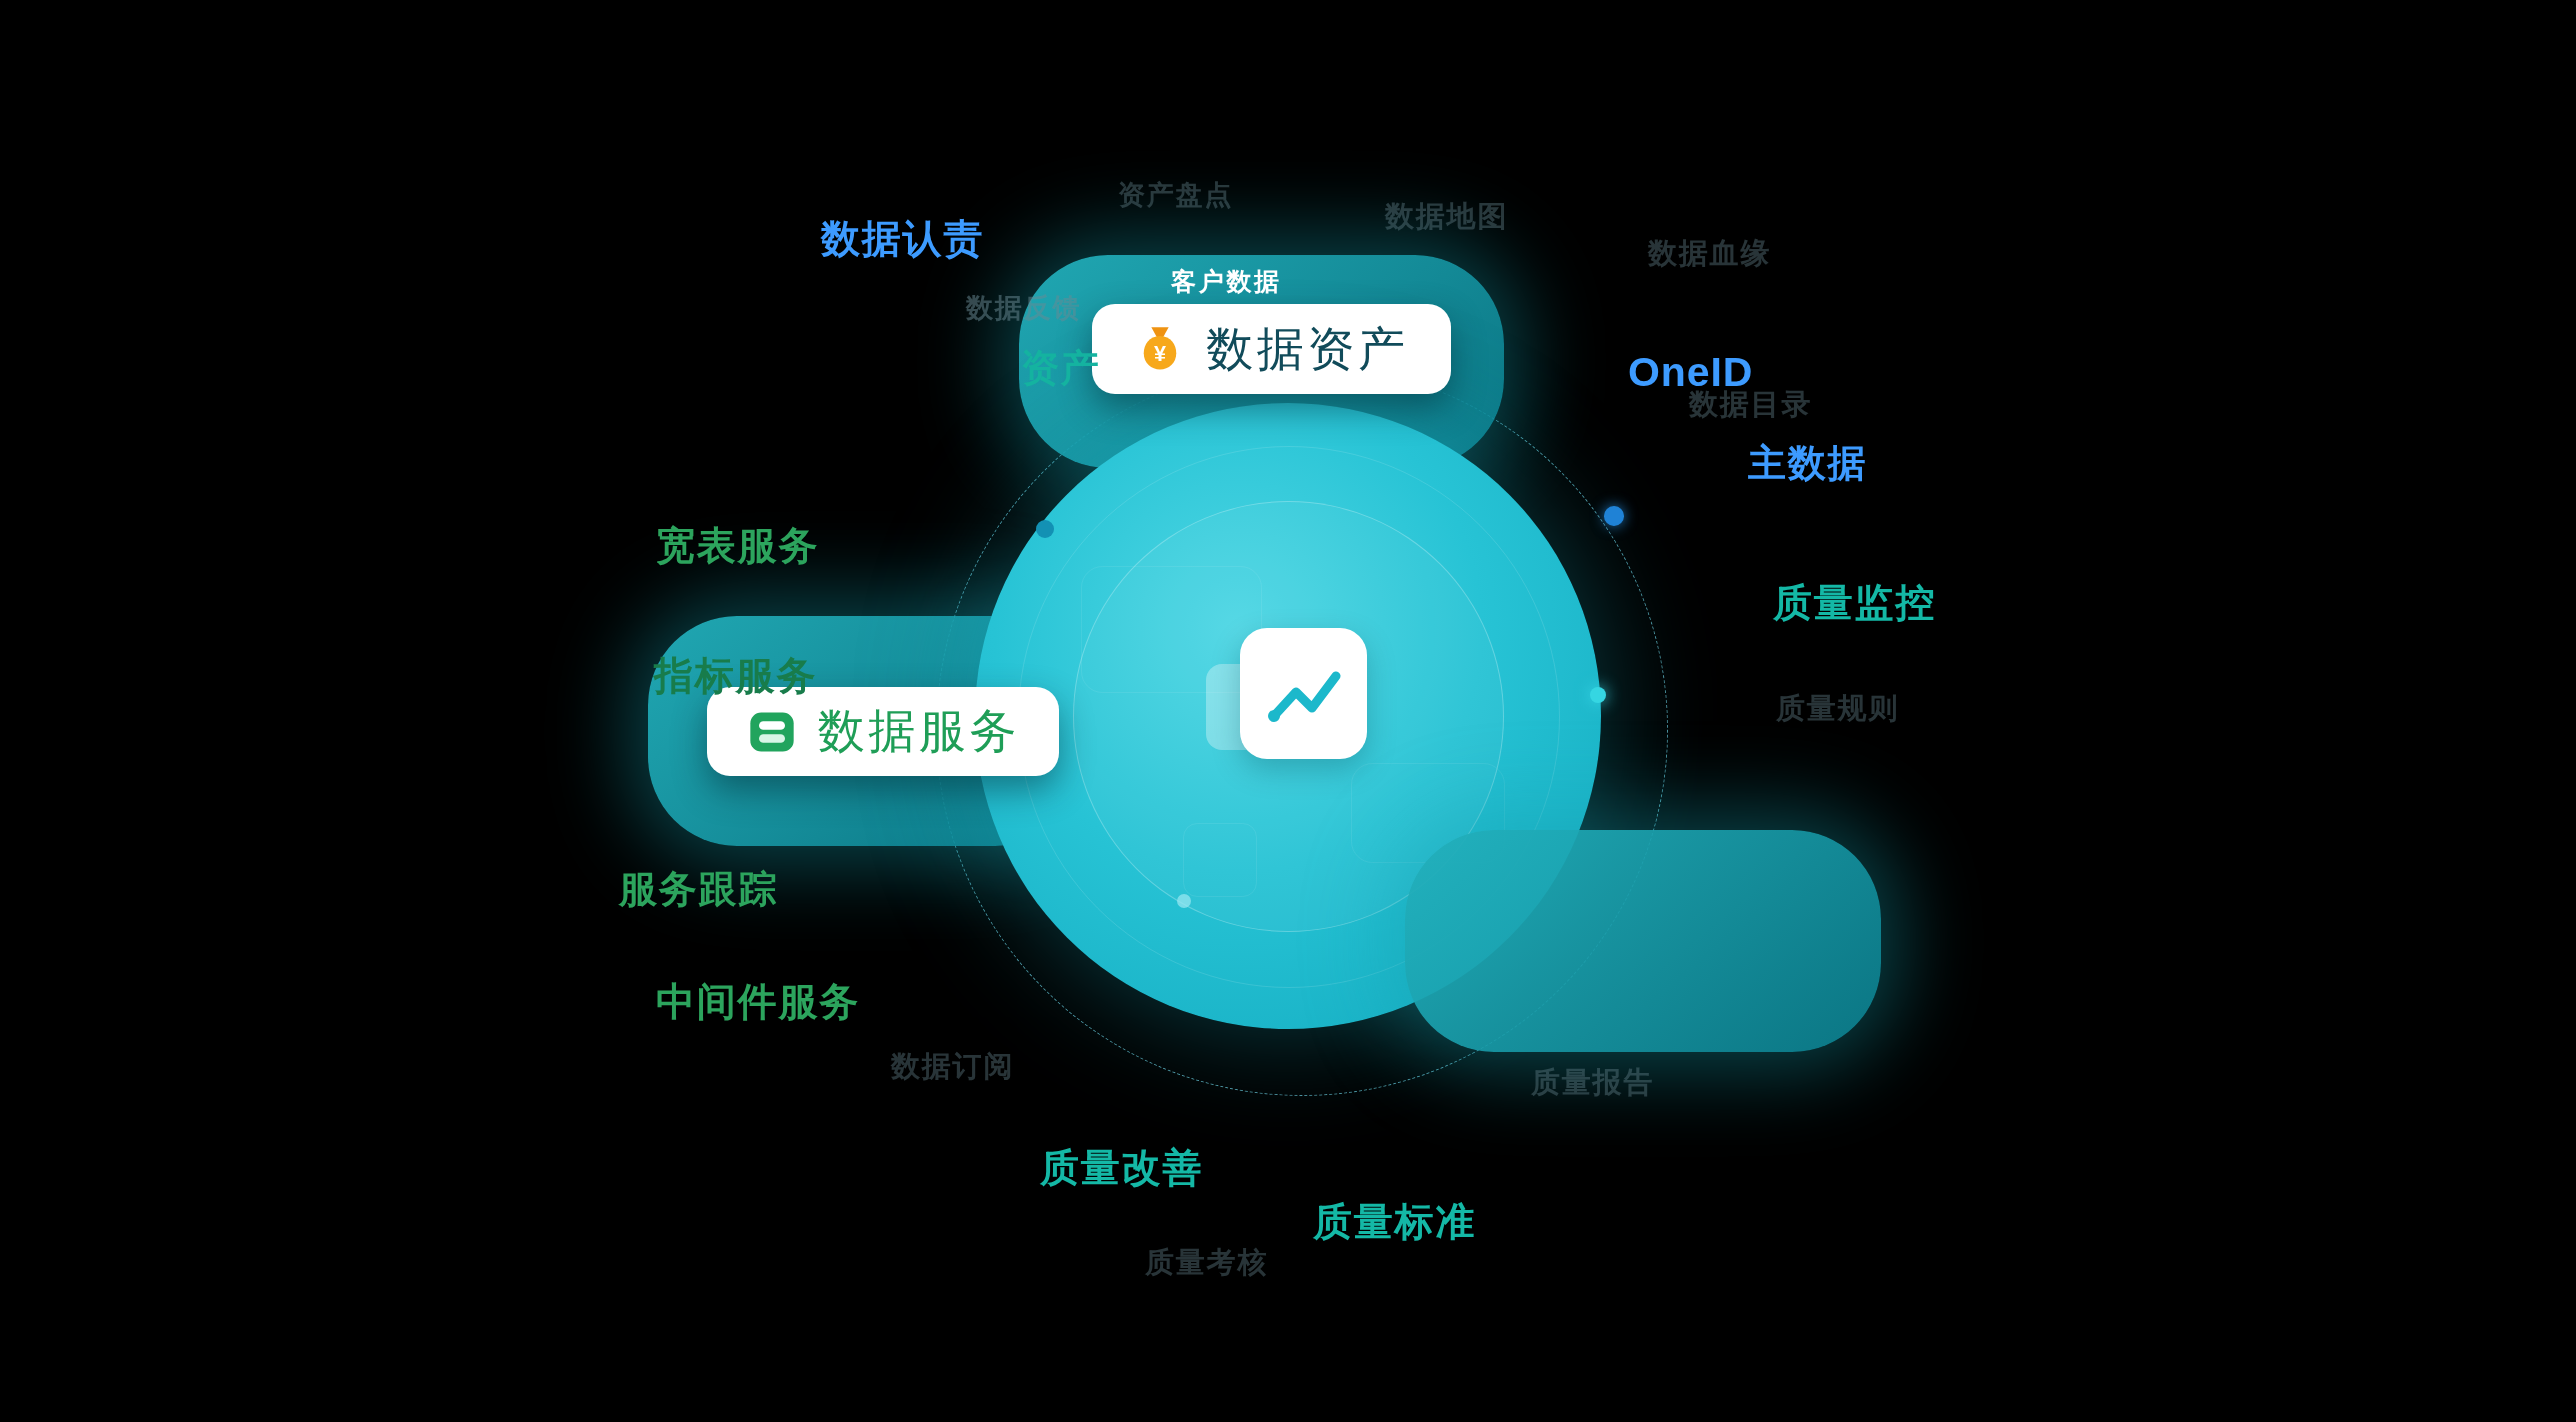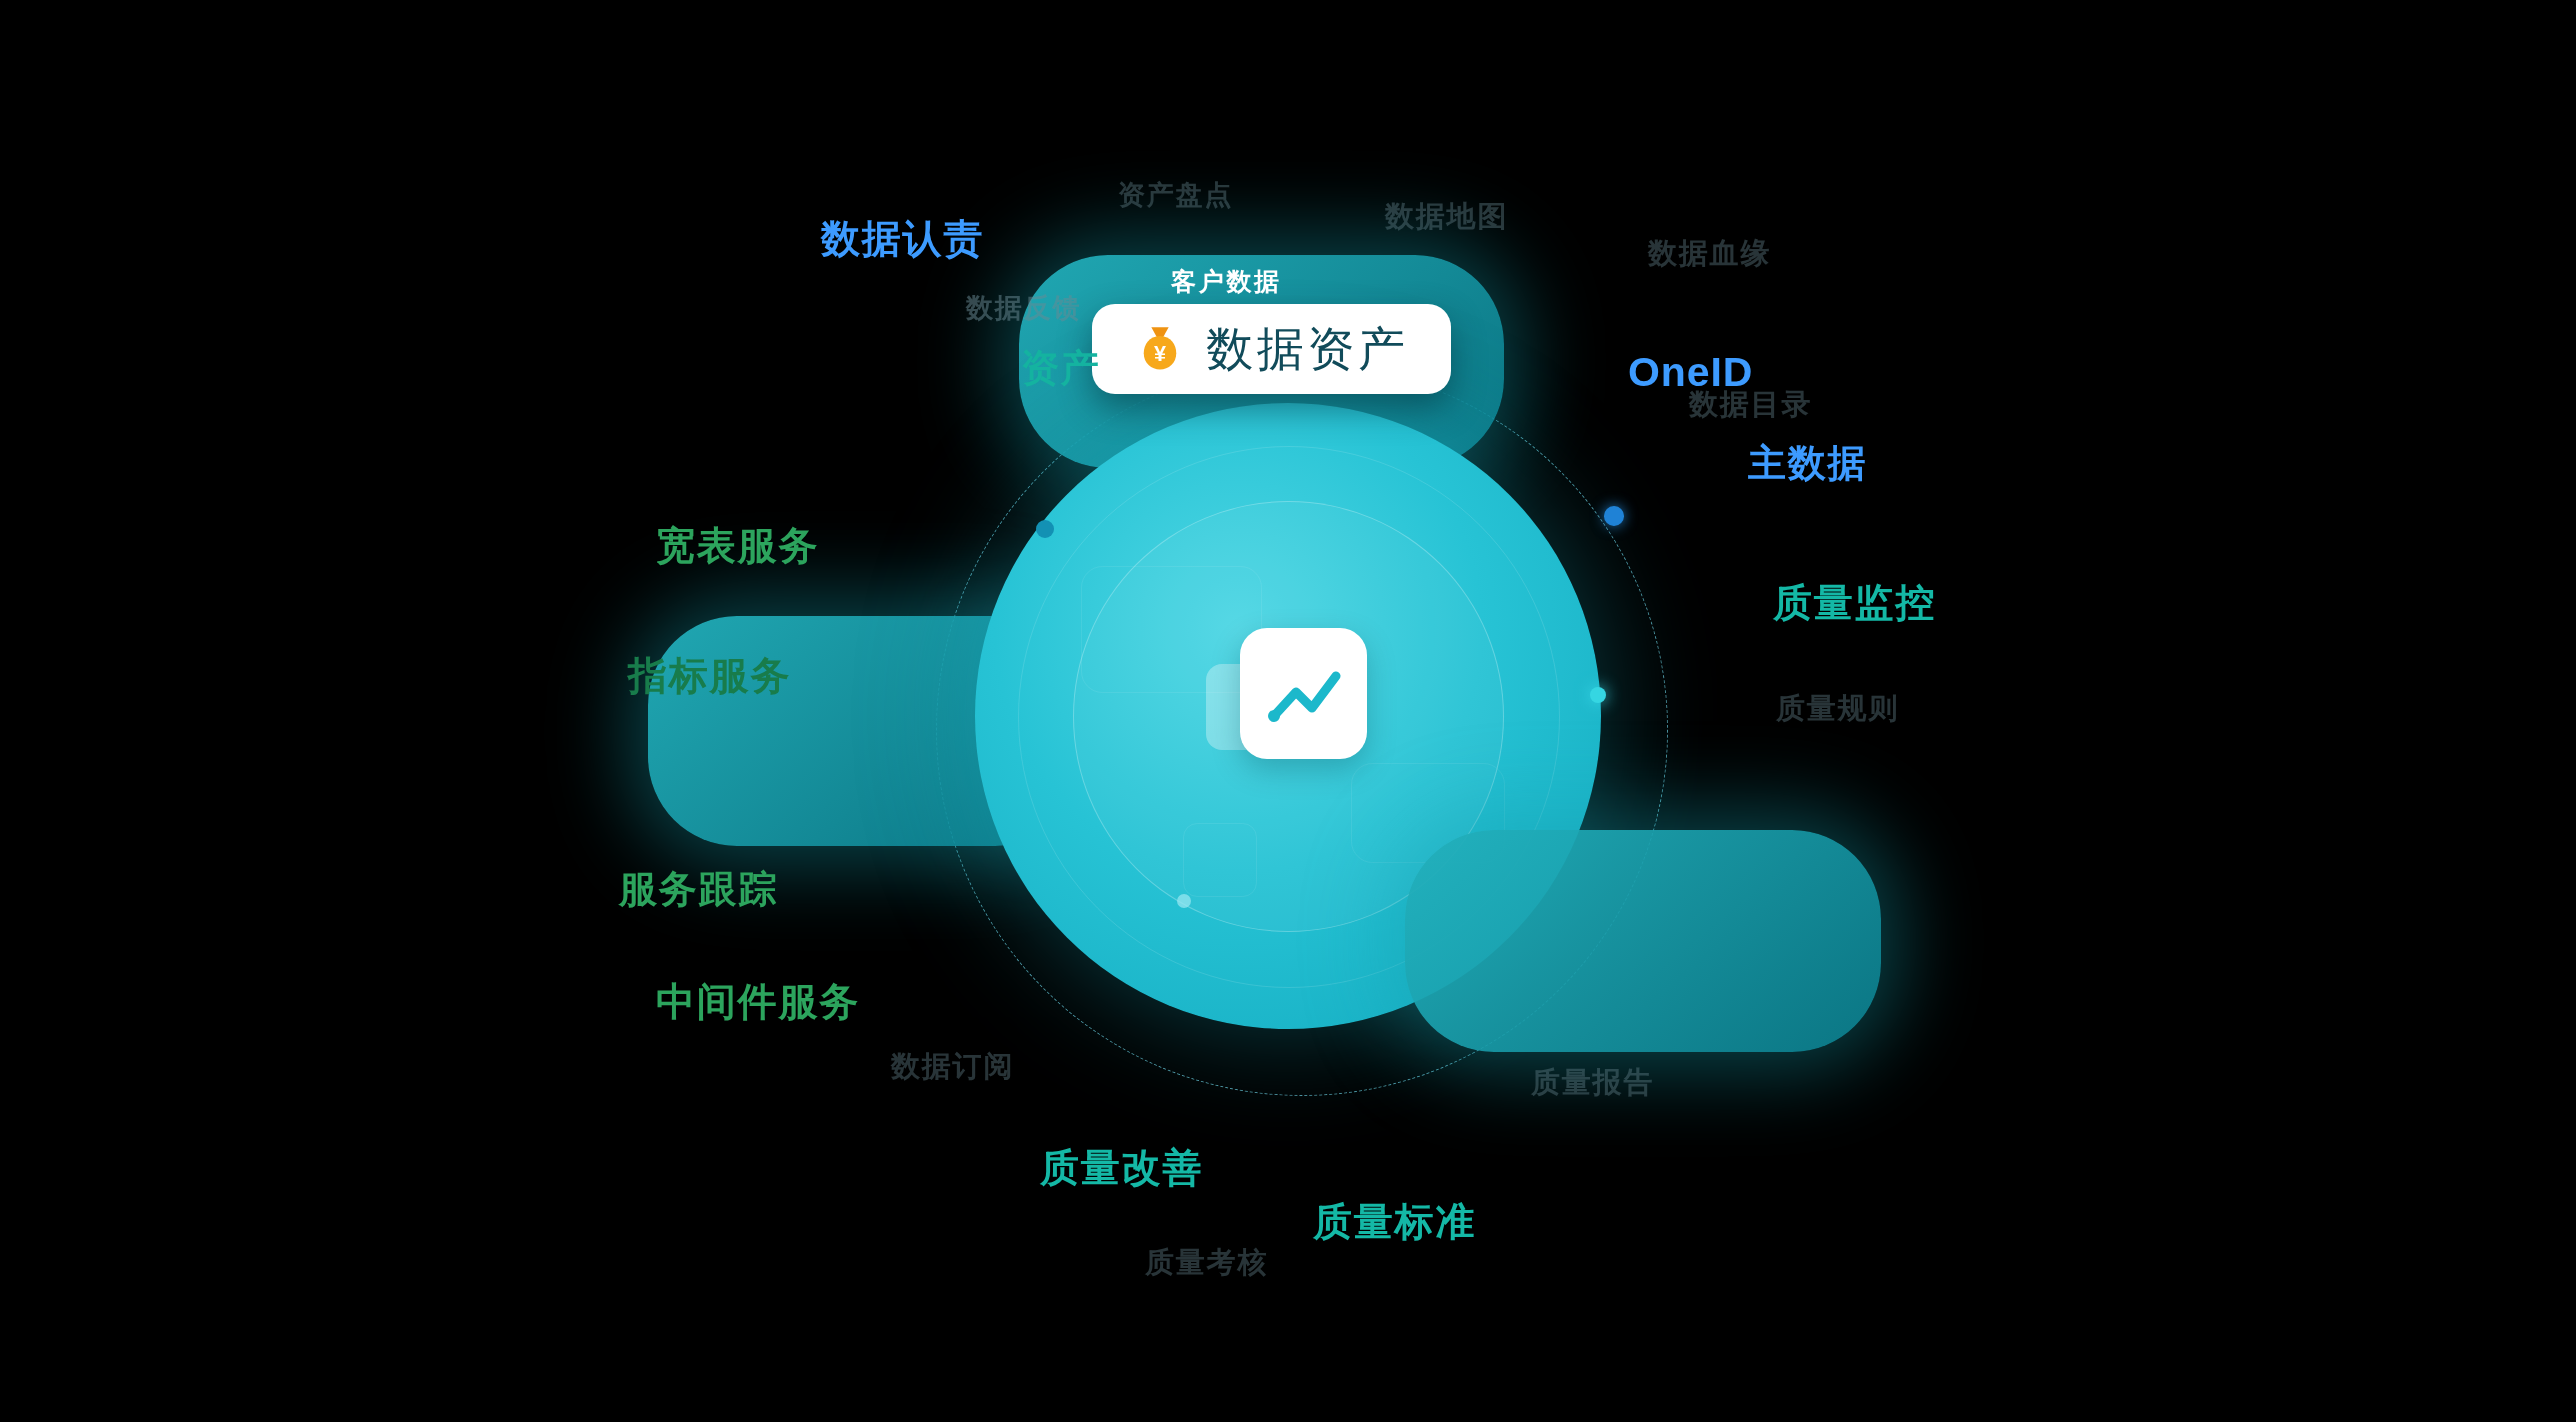--- a/index.html
+++ b/index.html
@@ -85,21 +85,21 @@
   .lbl-orange { color:#14b8a6; }
   .lbl-white  { color:#ffffff; }
   .lbl-teal   { color:#14b3a0; }
   .lbl-dim    { color:#6b8a94; opacity:0.38; font-weight:600; }
 
   .pos-blue-0 { left:821px;  top:212px; font-size:39px; }
   .pos-blue-1 { left:1580px; top:349px; font-size:41px; letter-spacing:0.9px;margin-left:48px; }
   .pos-blue-2 { left:1748px; top:438px; font-size:38px; }
 
   .pos-green-0 { left:656px; top:519px;  font-size:39px; }
-  .pos-green-1 { left:628px; top:649px;  font-size:39px; }
+  .pos-green-1 { left:654px; top:649px;  font-size:39px; }
   .pos-green-2 { left:619px; top:864px;  font-size:38px; }
   .pos-green-3 { left:656px; top:975px; font-size:39px; }
 
   .pos-orange-0 { left:1773px; top:576px;  font-size:39px; }
   .pos-orange-1 { left:1040px; top:1141px; font-size:39px; }
   .pos-orange-2 { left:1313px; top:1195px; font-size:39px; }
 
   .pos-white-0 { left:1123px; top:265px; font-size:25px; font-weight:600; letter-spacing:2.7px;margin-left:48px; }
   .pos-teal-0  { left:1021px; top:343px; font-size:38px; }
 
@@ -149,20 +149,28 @@
 
   <div class="pill pill-asset">
     <svg viewBox="0 0 48 48" width="52" height="52">
       <path d="M16 4 h16 l-5 9 h-6 z" fill="#ef9312"></path>
       <path d="M24 12 c10 0 15 8 15 16 c0 9 -7 15 -15 15 c-8 0 -15 -6 -15 -15 c0 -8 5 -16 15 -16 z" fill="#f7a81b"></path>
       <text x="24" y="35" text-anchor="middle" font-size="20" font-weight="bold" fill="#ffffff">¥</text>
     </svg>
     <span class="pill-label">数据资产</span>
   </div>
 
+  <div class="pill pill-service">
+    <svg viewBox="0 0 48 48" width="52" height="52">
+      <rect x="4" y="6" width="40" height="36" rx="10" fill="#21a45d"></rect>
+      <rect x="12" y="14" width="24" height="8" rx="4" fill="#ffffff"></rect>
+      <rect x="12" y="26" width="24" height="8" rx="4" fill="#d8f5e6"></rect>
+    </svg>
+    <span class="pill-label">数据服务</span>
+  </div>
 
 
   <div class="lbl lbl-blue pos-blue-0">数据认责</div>
   <div class="lbl lbl-blue pos-blue-1">OneID</div>
   <div class="lbl lbl-blue pos-blue-2">主数据</div>
 
   <div class="lbl lbl-green pos-green-0">宽表服务</div>
   <div class="lbl lbl-green-dark pos-green-1">指标服务</div>
   <div class="lbl lbl-green pos-green-2">服务跟踪</div>
   <div class="lbl lbl-green pos-green-3">中间件服务</div>

